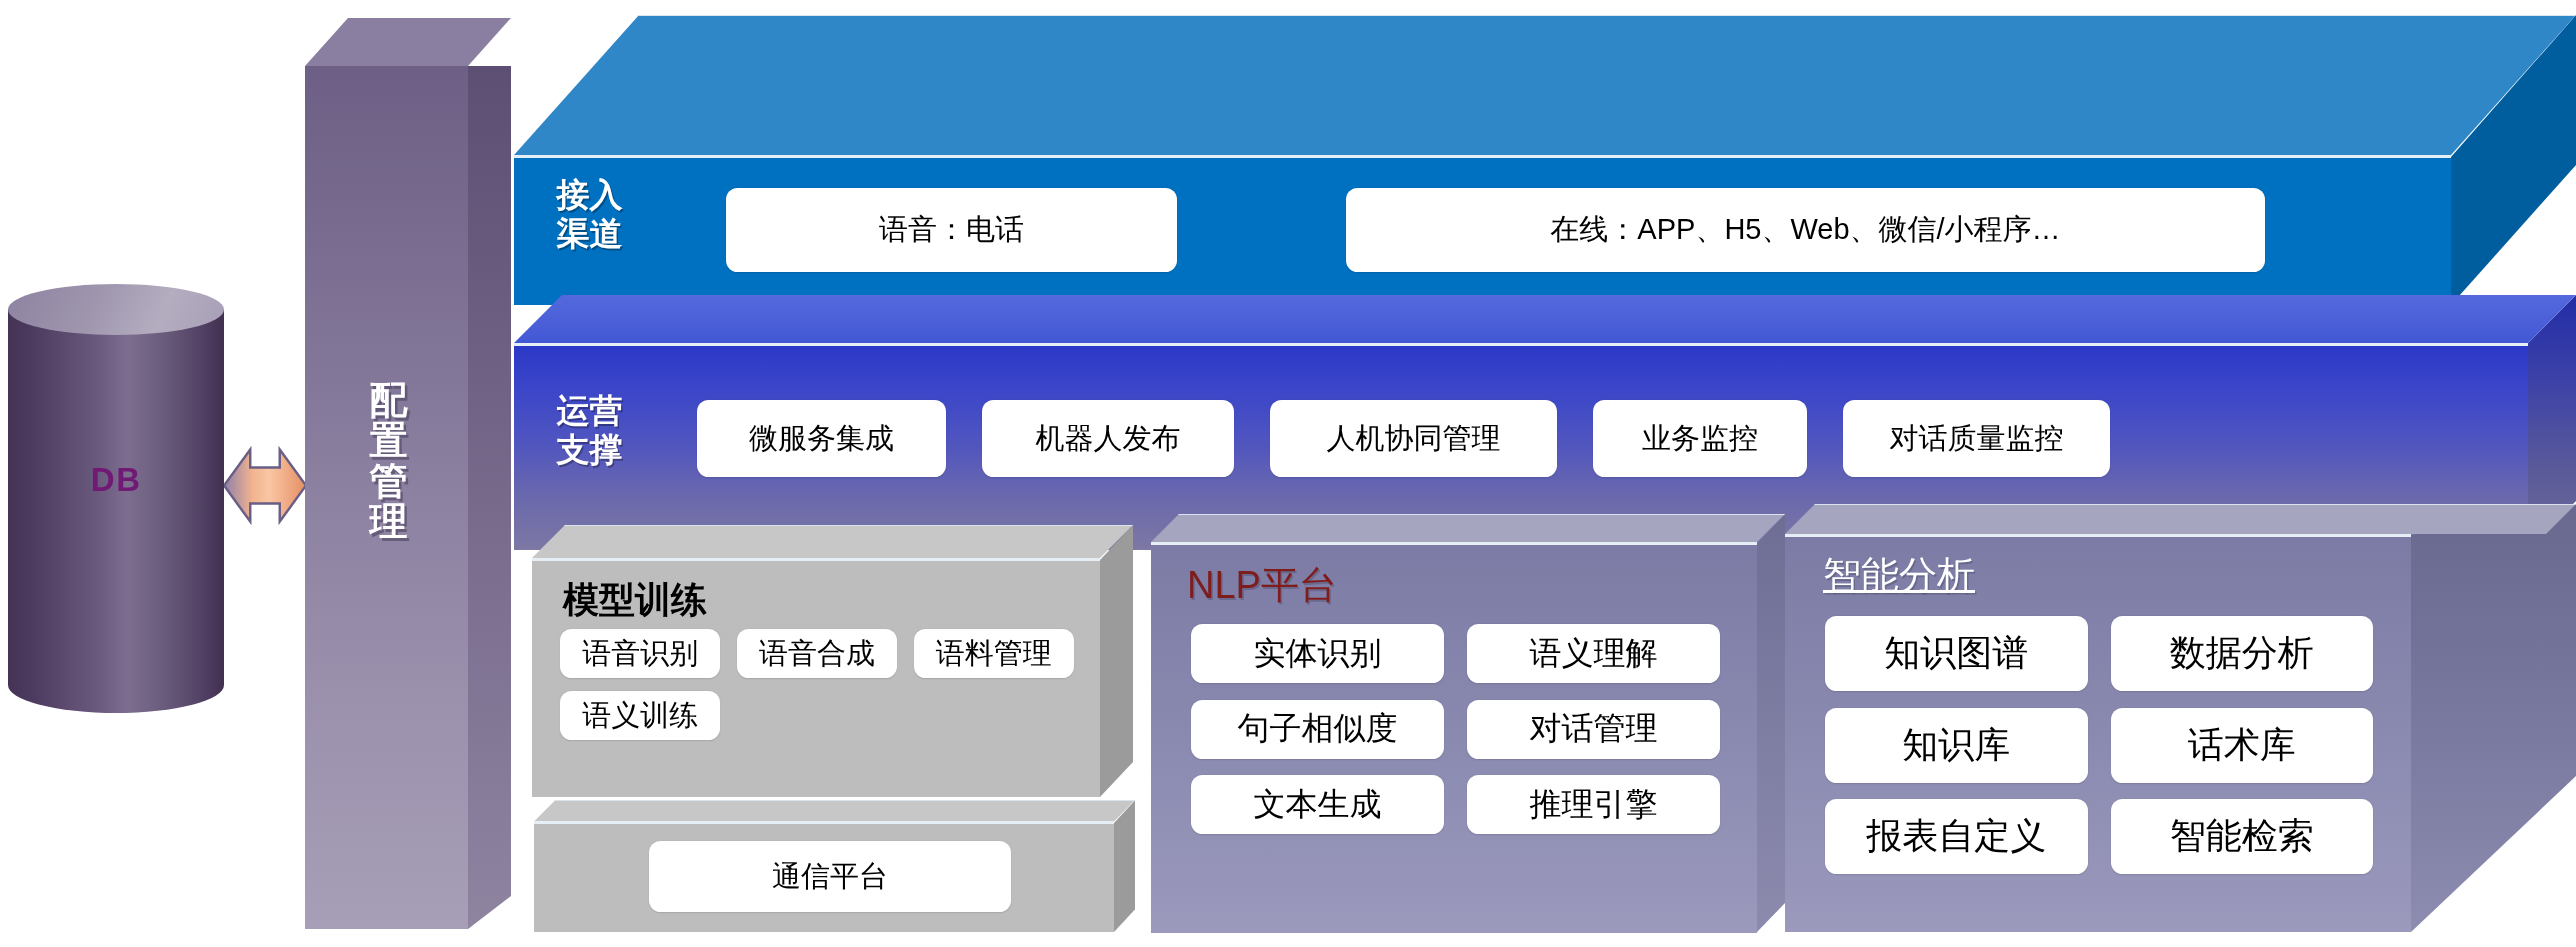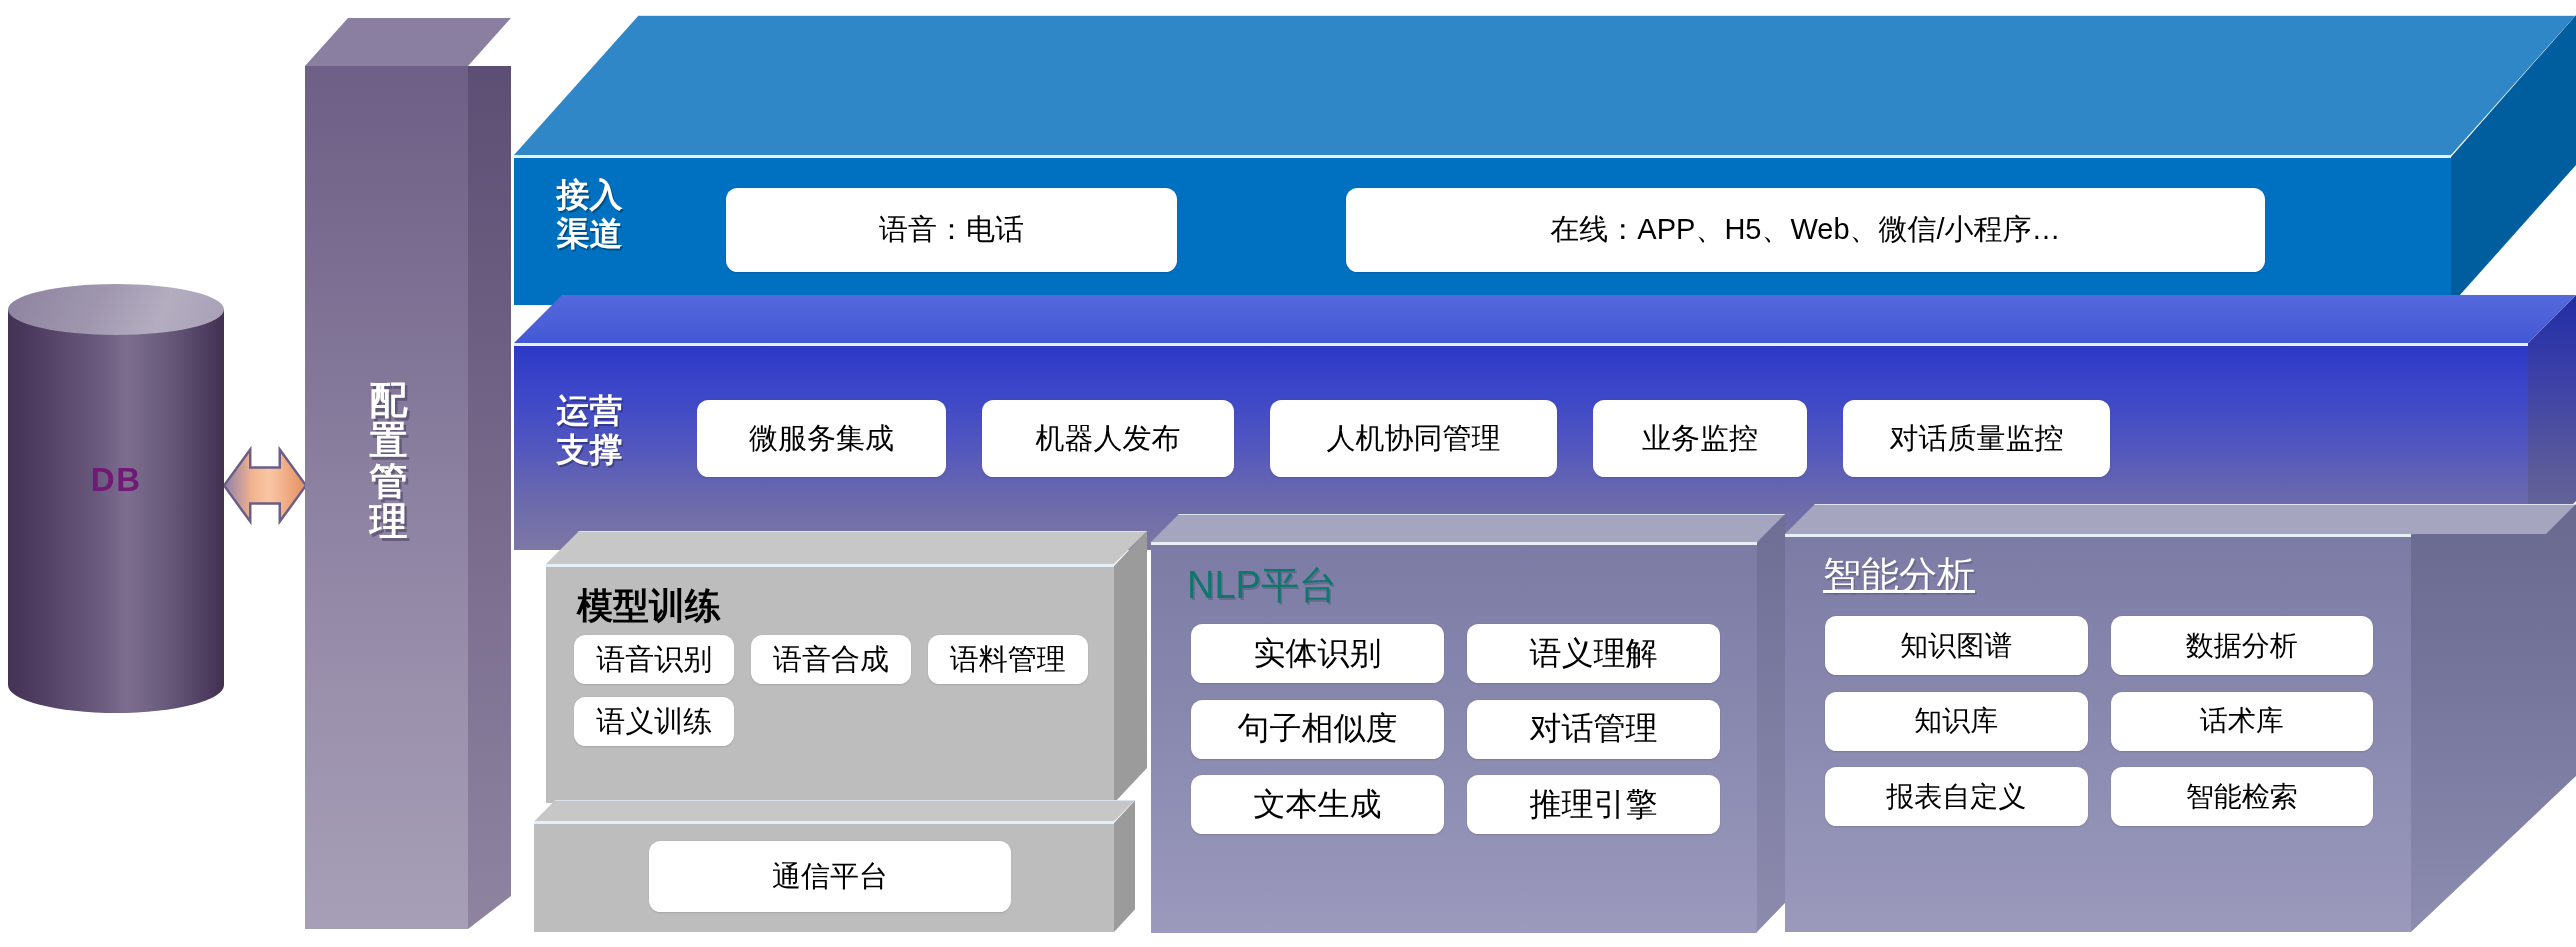--- a/index.html
+++ b/index.html
@@ -99,21 +99,21 @@
     position:absolute;left:2014px;top:0px;width:48px;height:255px;
     background:linear-gradient(to bottom,#222da5 0%,#3a3fa8 30%,#5b5b9a 70%,#6e6b97 100%);
     clip-path:polygon(100% 0,100% 206px,0 255px,0 48px);
   }
   #band-ops .edge-top{position:absolute;left:0;top:48px;width:2014px;height:2.5px;background:#e6eef6;}
   #band-ops .lbl{left:36px;top:97px;width:79px;text-align:center;}
   #band-ops .row{position:absolute;left:155px;top:105px;display:flex;gap:36px;padding-left:28px;}
   #band-ops .row .pill{height:77px;}
 
   
-  #box-model{position:absolute;left:546px;top:525px;width:601px;height:272px;margin-top:6px;}
+  #box-model{position:absolute;left:532px;top:525px;width:601px;height:272px;}
   #box-model .top{
     position:absolute;left:0;top:0;width:601px;height:35px;background:#c7c7c7;
     clip-path:polygon(0 33px,33px 0,601px 0,568px 33px);
     border-top:1.6px solid #dbe4ee;
   }
   #box-model .front{position:absolute;left:0;top:35px;width:568px;height:237px;background:#bdbdbd;}
   #box-model .side{
     position:absolute;left:568px;top:0;width:33px;height:272px;background:#9b9b9b;
     clip-path:polygon(100% 0,100% 237px,0 272px,0 35px);
   }
@@ -153,21 +153,21 @@
     position:absolute;left:0;top:30px;width:606px;height:389px;
     background:linear-gradient(to bottom,#7b7ba5 0%,#8787ae 40%,#9291b6 75%,#9b9abd 100%);
   }
   #box-nlp .side{
     position:absolute;left:606px;top:0;width:28px;height:418px;
     background:linear-gradient(to bottom,#6e6e95 0%,#7d7da2 50%,#8c8bae 100%);
     clip-path:polygon(100% 0,100% 389px,0 418px,0 30px);
   }
   #box-nlp .edge-top{position:absolute;left:0;top:28px;width:606px;height:2.5px;background:#e6eef6;}
   #box-nlp .title{
-    position:absolute;left:36px;top:46px;color:#0f766e;font-size:38px;
+    position:absolute;left:36px;top:46px;color:#7f1d1d;font-size:38px;
     text-shadow:1.6px 1.6px 0 rgba(80,80,110,.45);
   }
   #box-nlp .grid{
     position:absolute;left:40px;top:110px;width:529px;
     display:grid;grid-template-columns:1fr 1fr;gap:16.5px 23px;
   }
   #box-nlp .grid .pill{height:59px;font-size:32px;}
 
   
   #box-insight{position:absolute;left:1785px;top:504px;width:791px;height:428px;}
@@ -189,21 +189,21 @@
   #box-insight .edge-top{position:absolute;left:0;top:30px;width:626px;height:2.5px;background:#e6eef6;}
   #box-insight .title{
     position:absolute;left:38px;top:46px;color:#fff;font-size:38px;
     text-shadow:1.6px 1.6px 0 rgba(80,80,110,.45);
     text-decoration:underline;
   }
   #box-insight .grid{
     position:absolute;left:40px;top:112px;width:548px;
     display:grid;grid-template-columns:1fr 1fr;gap:16.5px 23px;
   }
-  #box-insight .grid .pill{height:59px;font-size:28px;}
+  #box-insight .grid .pill{height:75px;font-size:36px;}
 </style>
 </head>
 <body>
 
 <div class="stage">
 
   <div id="db-cylinder">
     <div class="body"></div>
     <div class="top"></div>
     <div class="db-label">DB</div>

